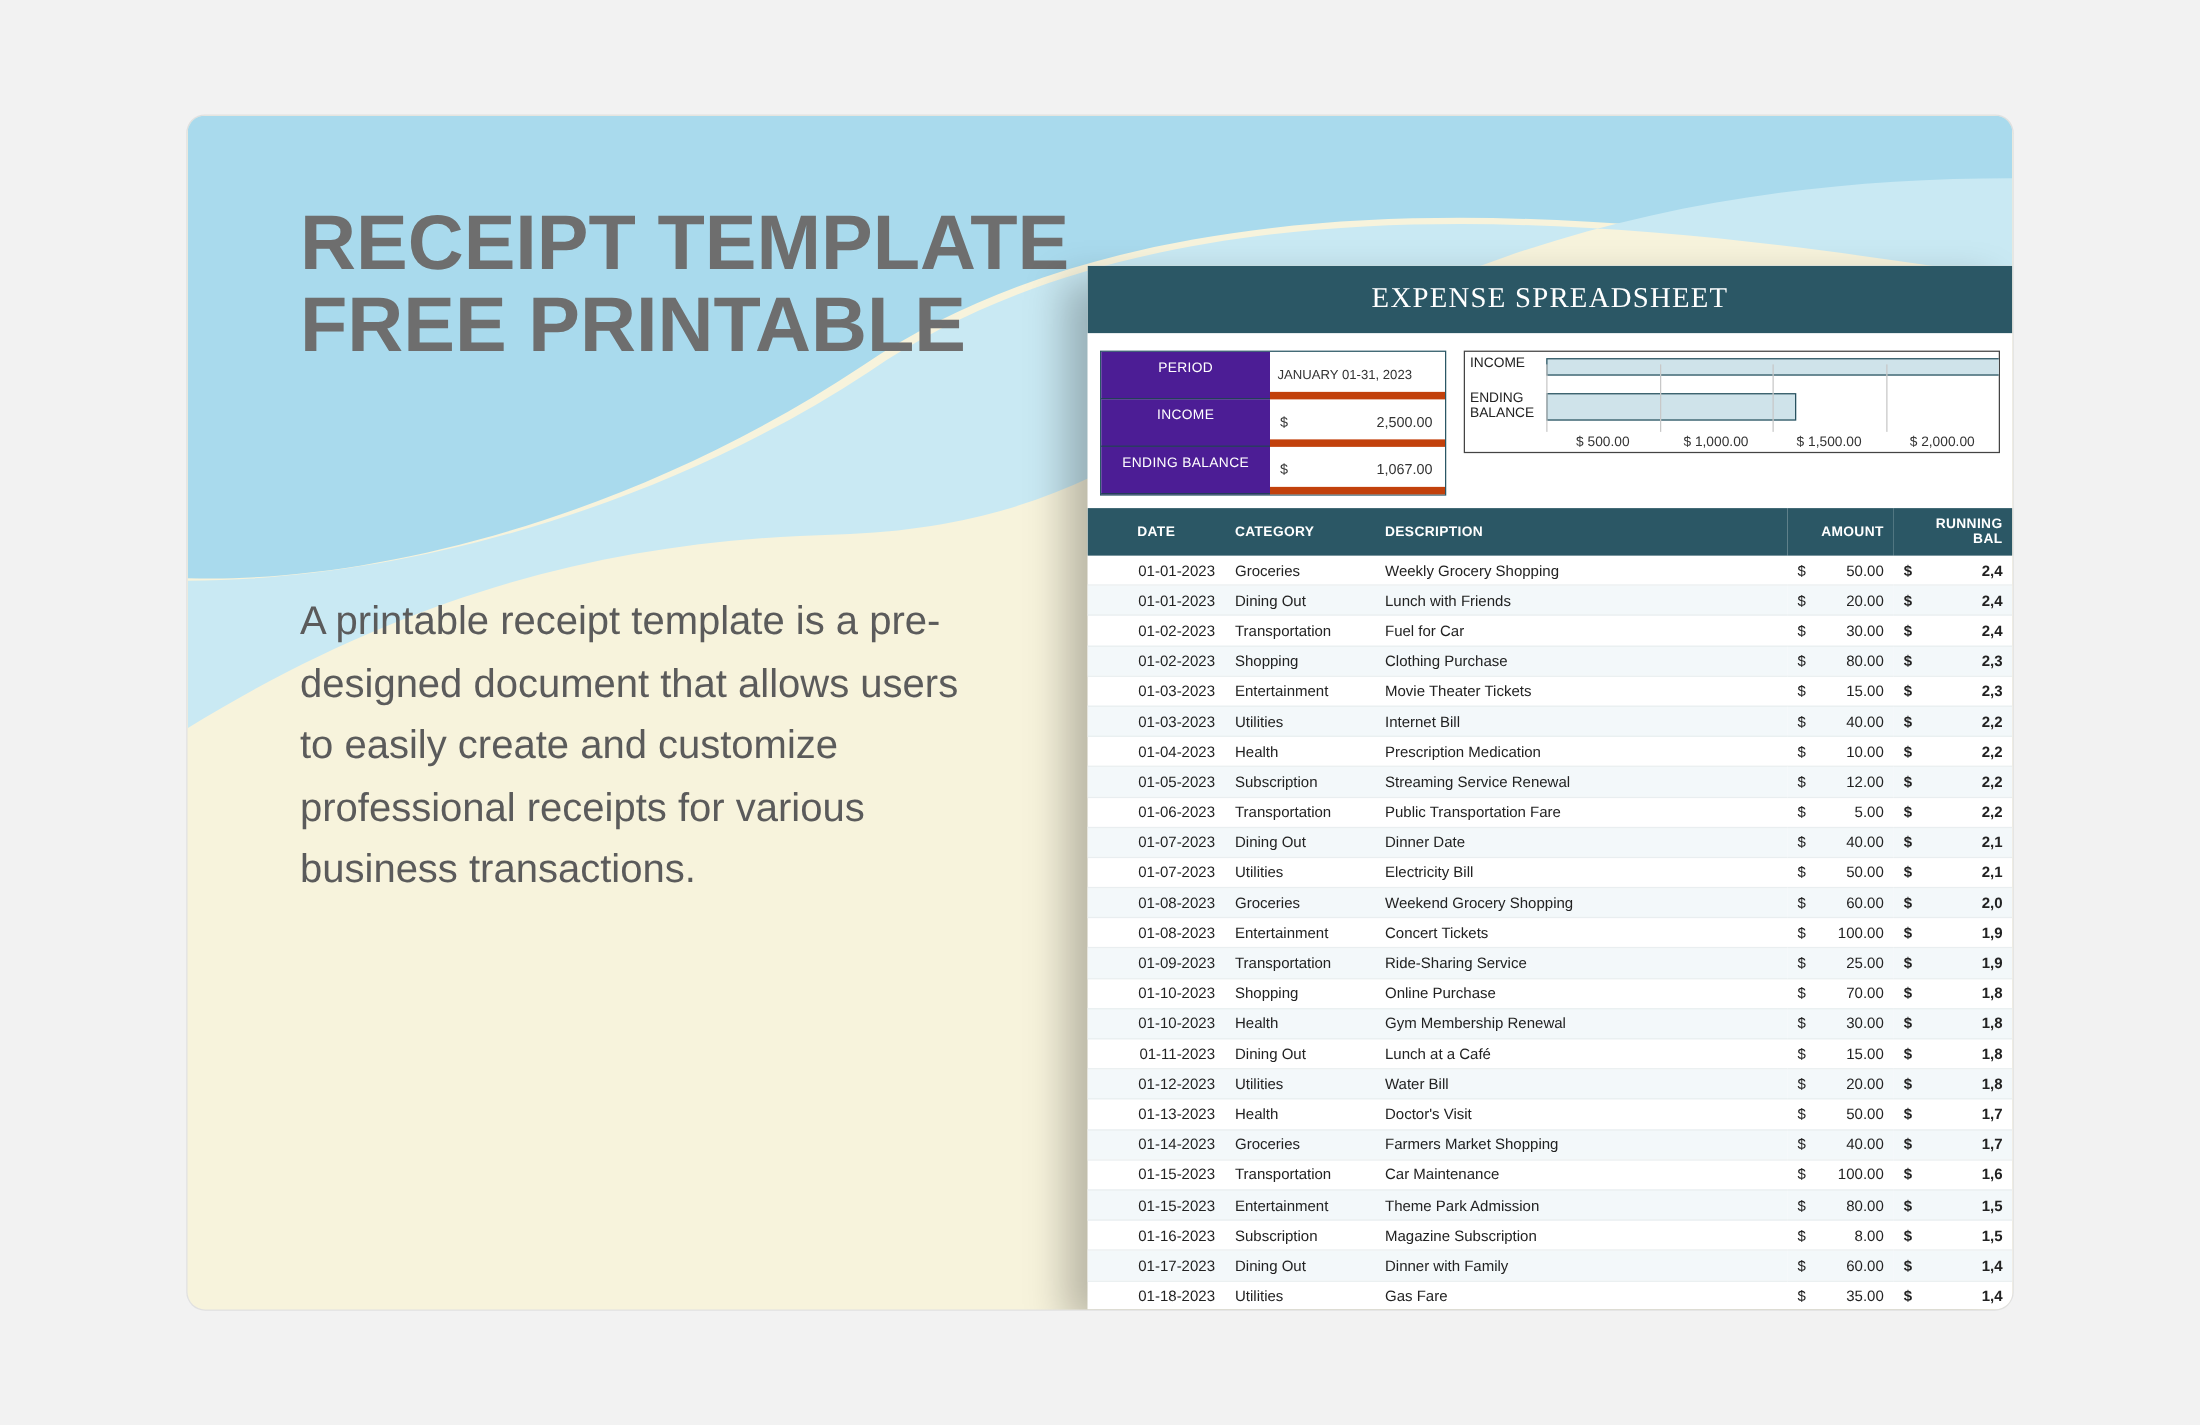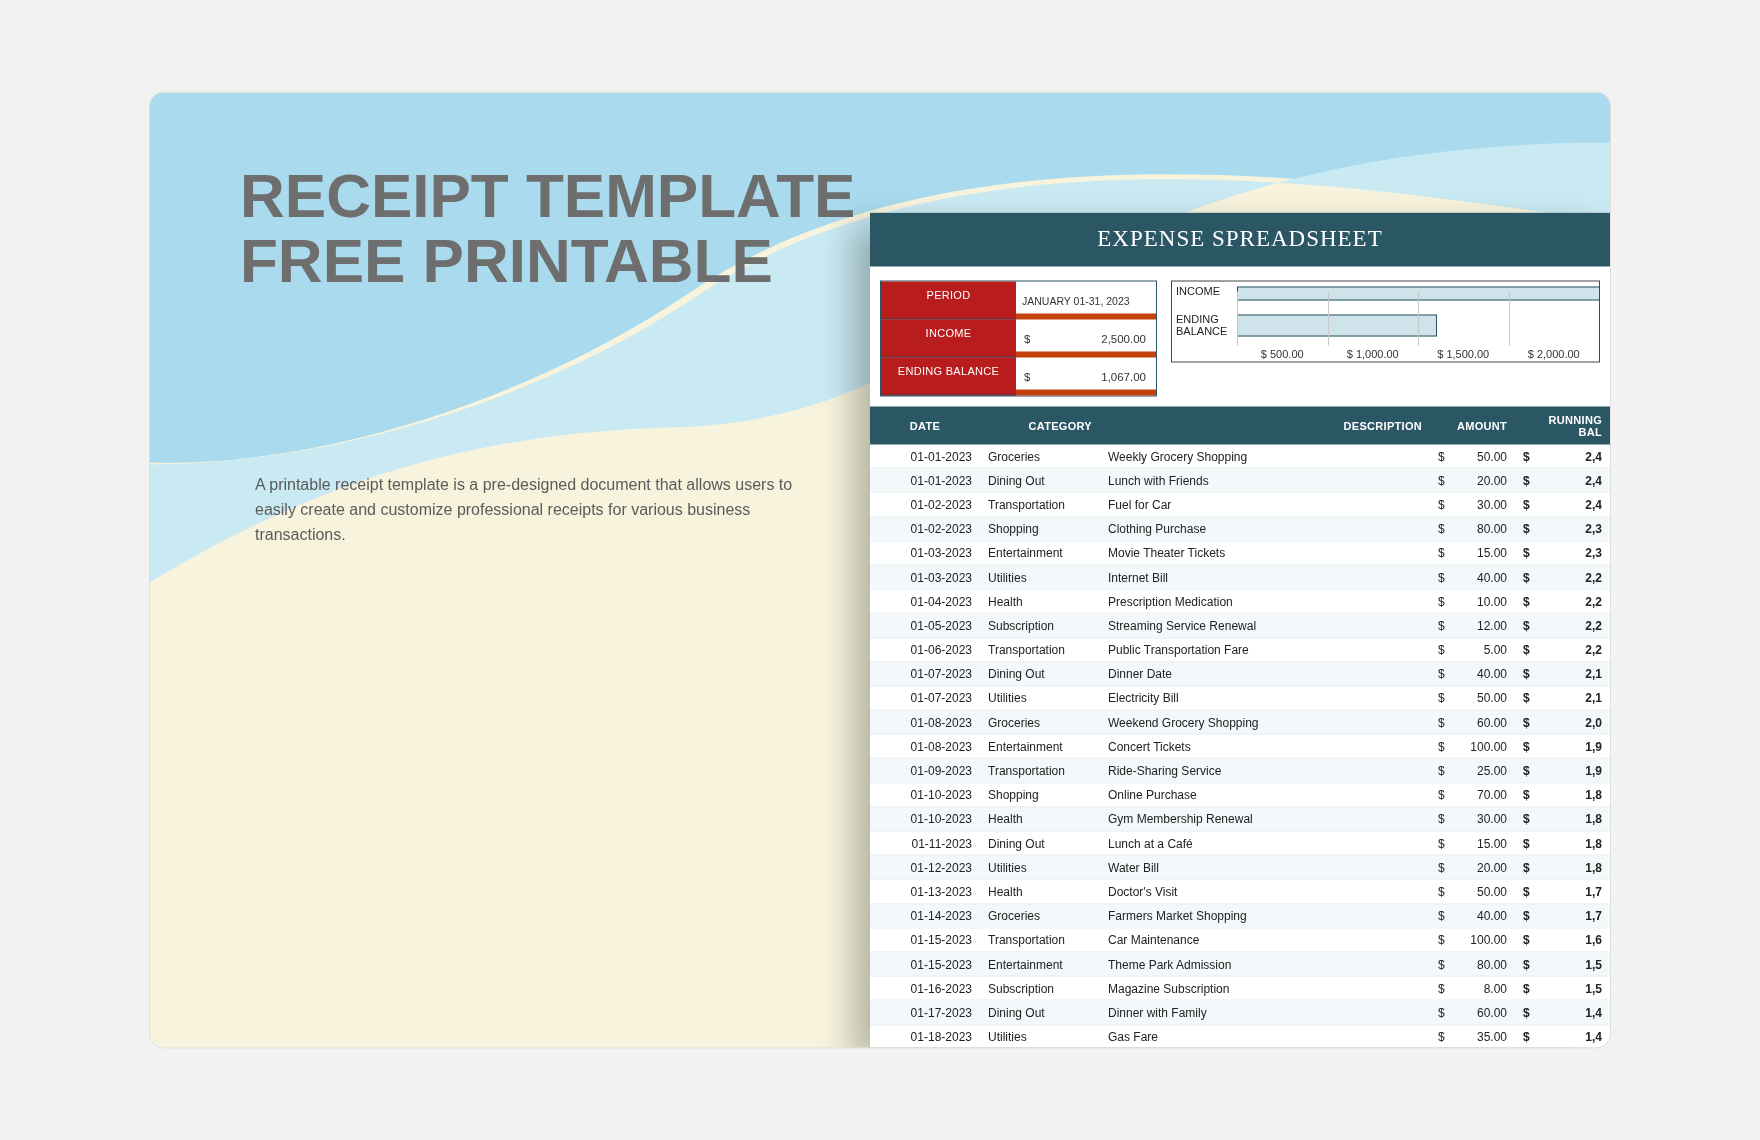--- a/index.html
+++ b/index.html
@@ -47,24 +47,24 @@
     font-weight: 900;
     font-size: 62px;
     line-height: 1.05;
     letter-spacing: 0px;
     color: #6e6e6e;
     text-transform: uppercase;
   }
   .headline span { display: block; }
   .desc {
     position: absolute;
-    left: 105px;
+    left: 90px;
     top: 380px;
     width: 560px;
-    font-size: 16px;
+    font-size: 32px;
     line-height: 1.55;
     color: #5b5b5b;
     font-weight: 500;
   }
 
   
   .sheet {
     position: absolute;
     right: 0;
     top: 120px;
@@ -87,21 +87,21 @@
     display: flex;
     gap: 14px;
     padding: 14px 10px 10px 10px;
   }
   .summary {
     border: 1px solid #2b5765;
   }
   .summary-row { display: flex; }
   .summary-label {
     width: 135px;
-    background: #b91c1c;
+    background: #4c1d95;
     color: #fff;
     font-size: 11px;
     letter-spacing: 0.3px;
     text-align: center;
     padding: 7px 4px;
     border-bottom: 1px solid #1f4350;
   }
   .summary-value {
     width: 140px;
     font-size: 11.5px;
@@ -133,21 +133,21 @@
   .mini .tick::before { content:""; position:absolute; left:0; bottom:14px; width:1px; height:54px; background:#c8c8c8; }
 
   
   .grid { width: 100%; border-collapse: collapse; font-size: 12px; color: #222; }
   .grid th {
     background: #2b5765;
     color: #fff;
     font-weight: 600;
     font-size: 11px;
     padding: 7px 8px;
-    text-align: right;
+    text-align: left;
     letter-spacing: 0.3px;
   }
   .grid th.c-date { width: 110px; text-align: center; }
   .grid th.c-cat  { width: 120px; }
   .grid th.c-amt  { width: 85px; text-align: right; }
   .grid th.c-run  { width: 95px; text-align: right; }
   .grid td { padding: 4.6px 8px; border-bottom: 1px solid #e9eef0; white-space: nowrap; }
   .grid tr:nth-child(even) td { background: #f3f8fa; }
   .grid td.c-date { text-align: right; }
   .grid td.num { text-align: right; }

